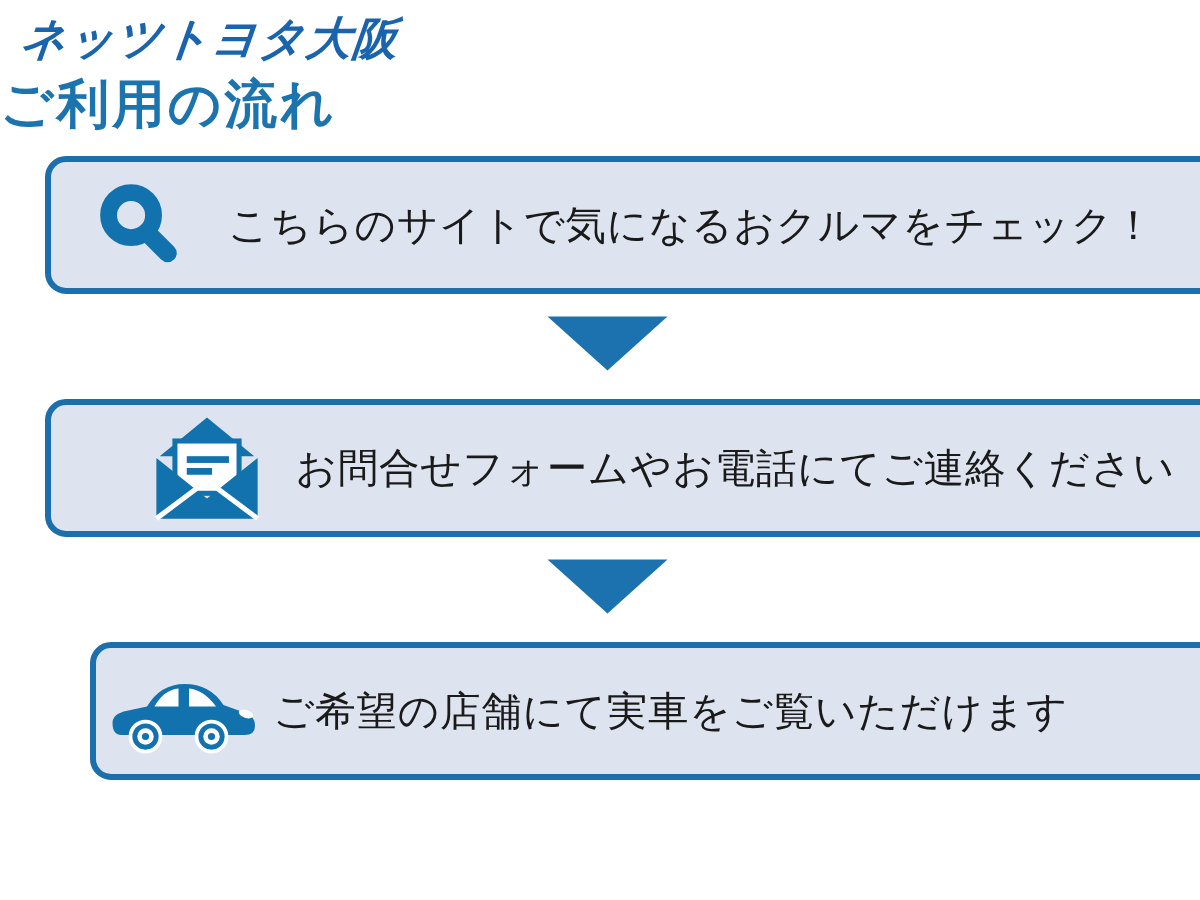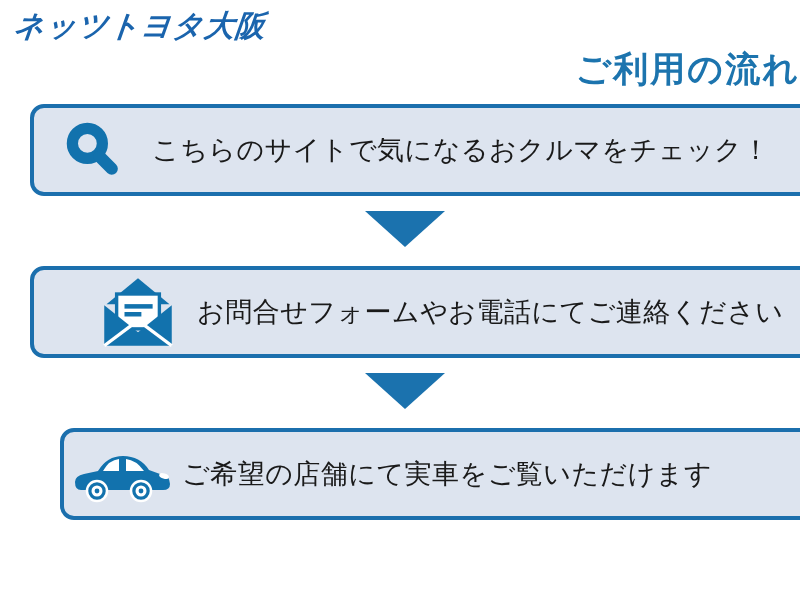--- a/index.html
+++ b/index.html
@@ -29,21 +29,21 @@
     cursor: pointer;
     white-space: nowrap;
   }
 
   
   .page-title {
     position: absolute;
     top: 46px;
     left: 0;
     width: 100%;
-    text-align: right;
+    text-align: left;
     font-size: 35px;
     font-weight: bold;
     color: #1c74ae;
     letter-spacing: 2px;
   }
 
   
   .step-box {
     position: absolute;
     left: 30px;

